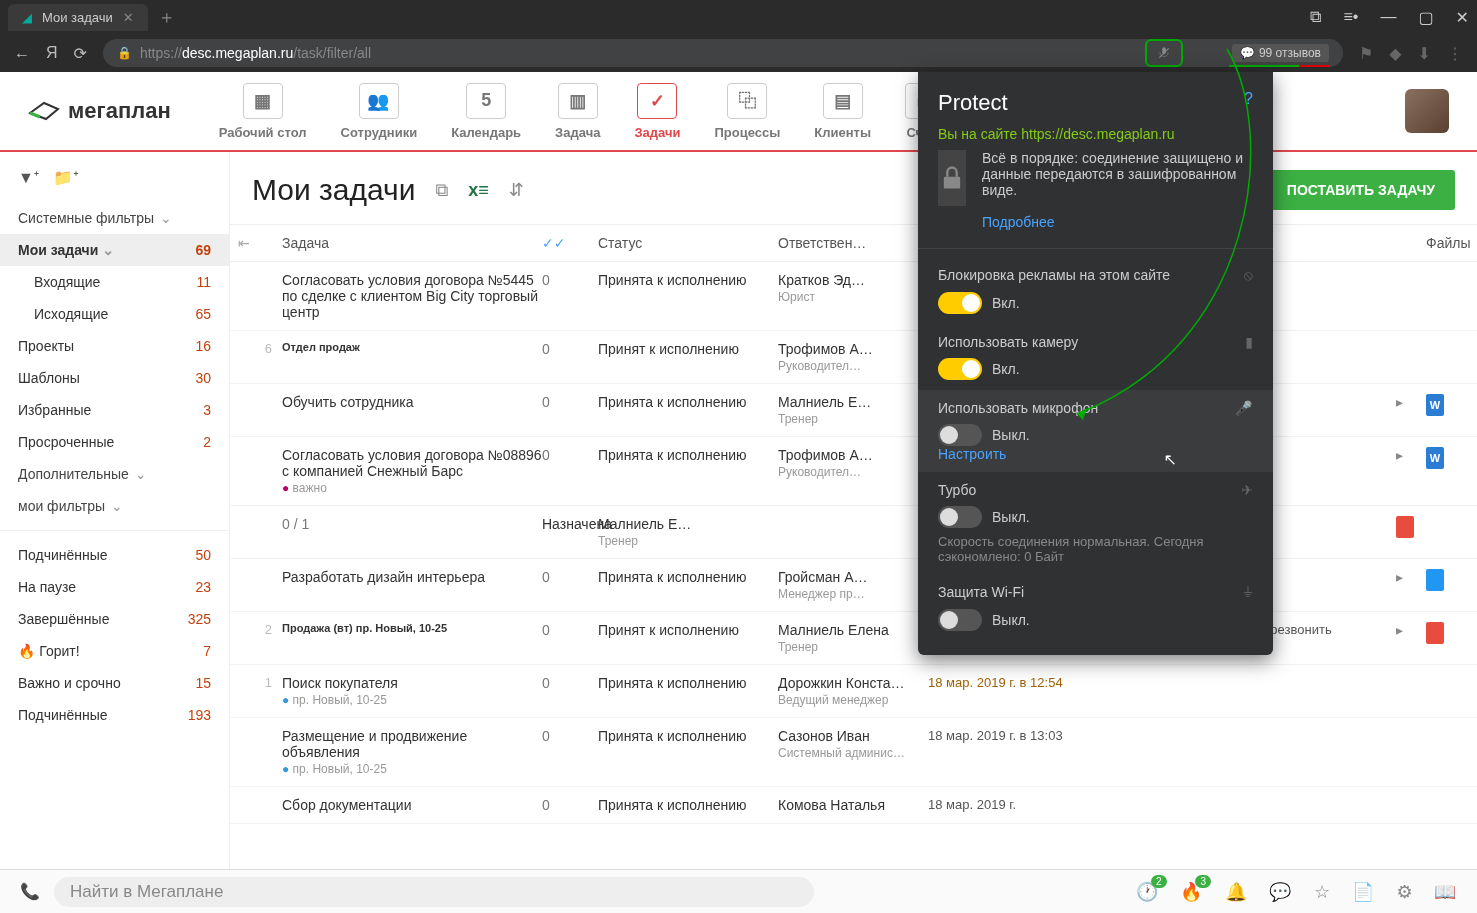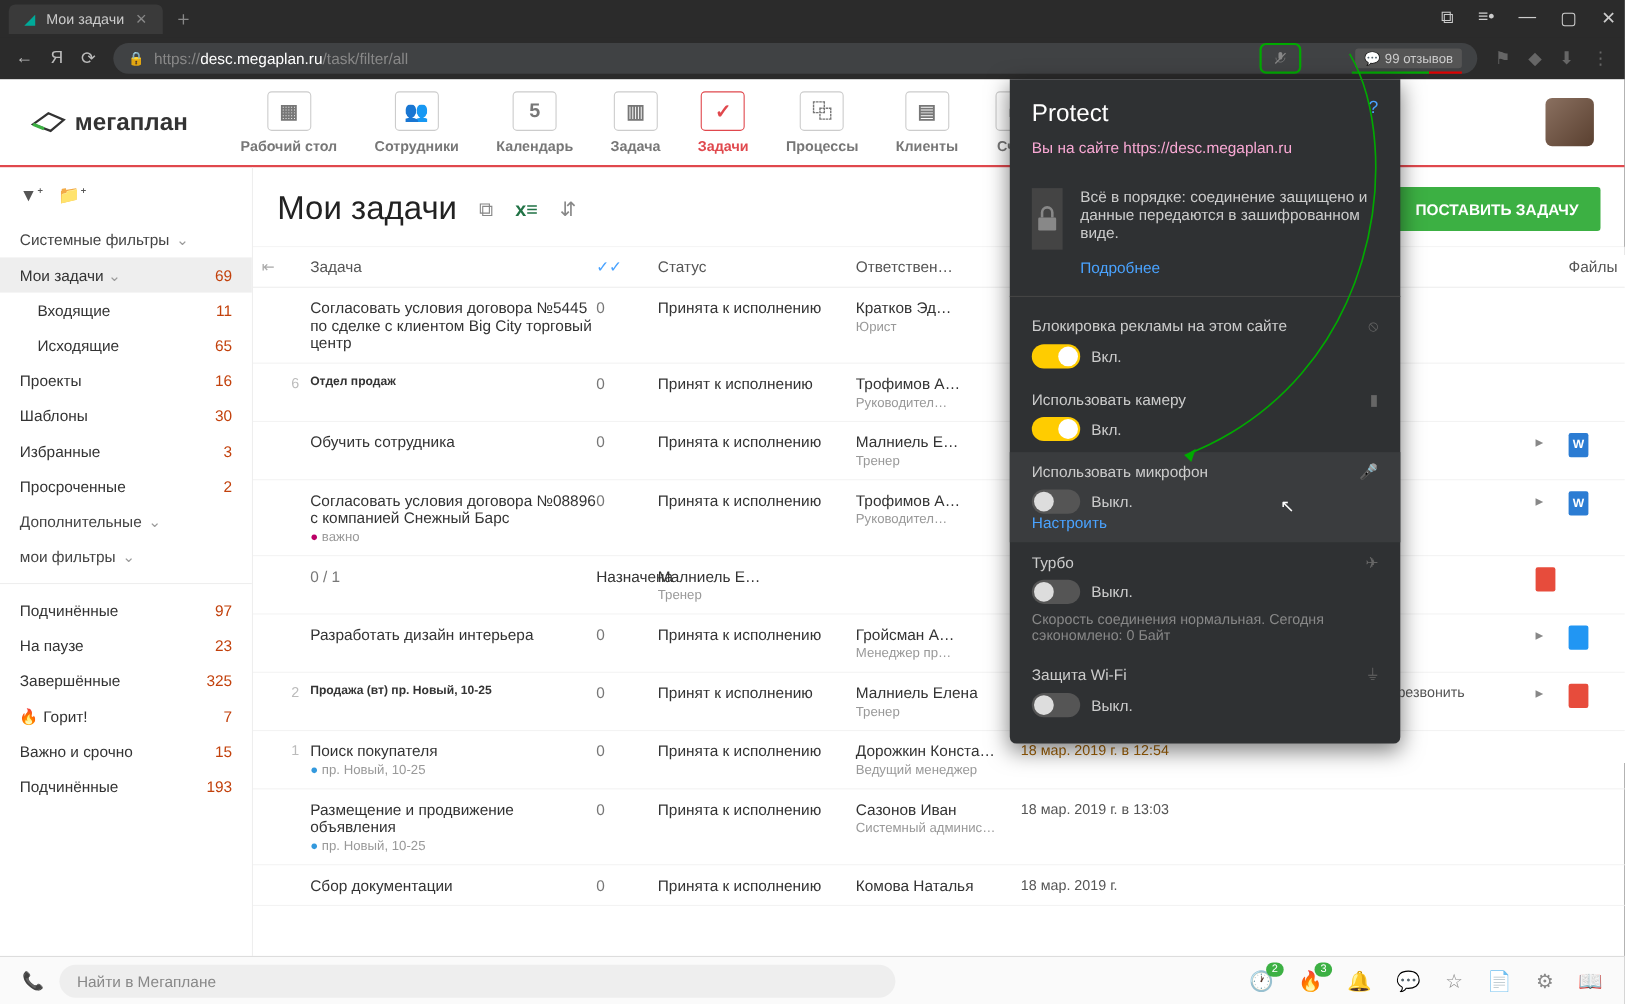--- a/index.html
+++ b/index.html
@@ -35,21 +35,21 @@
 .nav-item .nico { width:40px; height:36px; border:1px solid #ccc; border-radius:4px; display:flex; align-items:center; justify-content:center; font-size:18px; }
 .nav-item.active .nico { border-color:#e0484d; color:#e0484d; }
 .avatar { width:44px; height:44px; border-radius:6px; background:linear-gradient(135deg,#8a7060,#5a4030); margin-left:auto; }
 
 .body { display:flex; height:calc(100% - 80px - 44px); }
 .sidebar { width:230px; border-right:1px solid #eee; padding:14px 0; overflow:hidden; }
 .sb-tools { display:flex; gap:14px; padding:0 18px 14px; color:#555; }
 .sb-tools span { cursor:pointer; }
 .sb-group-hd { padding:8px 18px; font-size:14px; color:#444; display:flex; align-items:center; gap:6px; cursor:pointer; }
 .sb-item { padding:8px 18px; font-size:14px; color:#333; display:flex; justify-content:space-between; cursor:pointer; }
-.sb-item.active { background:#eee; }
+.sb-item.active { background:#eee;font-weight:bold; }
 .sb-item.indent { padding-left:34px; }
 .sb-item .cnt { color:#c2410c; }
 .sb-sep { height:1px; background:#eee; margin:8px 0; }
 
 .main { flex:1; display:flex; flex-direction:column; overflow:hidden; }
 .page-head { padding:18px 22px 14px; display:flex; align-items:center; gap:20px; }
 .page-title { font-size:30px; color:#222; font-weight:300; }
 .pg-ico { color:#888; cursor:pointer; font-size:18px; }
 .btn-primary { margin-left:auto; background:#3cb043; color:#fff; border:none; padding:12px 20px; font-size:14px; font-weight:bold; cursor:pointer; border-radius:3px; }
 
@@ -67,42 +67,42 @@
 .file-ico { width:18px; height:22px; border-radius:2px; display:inline-block; }
 .file-ico.w { background:#2b7cd3; color:#fff; font-size:11px; text-align:center; line-height:22px; font-weight:bold; }
 .file-ico.img { background:#e74c3c; }
 .file-ico.doc { background:#2196f3; }
 .chevron { color:#888; }
 
 
 .popover { position:absolute; top:72px; right:204px; width:355px; background:#2f3133; color:#ccc; border-radius:0 0 6px 6px; box-shadow:0 6px 20px rgba(0,0,0,.5); padding:18px 20px 14px; z-index:50; font-size:14px; }
 .popover h2 { font-size:22px; font-weight:300; color:#fff; margin-bottom:10px; display:flex; justify-content:space-between; }
 .popover .help { color:#4aa3ff; font-size:16px; cursor:pointer; }
-.popover .site { color:#f9a8d4; margin-bottom:29px; }
+.popover .site { color:#84cc16; margin-bottom:8px; }
 .popover .sec-row { display:flex; gap:16px; margin-bottom:18px; }
 .popover .lock-big { width:56px; height:56px; background:#444; display:flex; align-items:center; justify-content:center; }
 .popover hr { border:none; border-top:1px solid #444; margin:8px -20px; }
 .popover .opt { padding:10px 0; position:relative; }
 .popover .opt.highlight { background:#3a3c3e; margin:0 -20px; padding:10px 20px; }
 .popover .opt-title { margin-bottom:8px; display:flex; justify-content:space-between; }
 .popover .opt-title .oico { color:#666; }
 .toggle { display:flex; align-items:center; gap:10px; }
 .sw { width:44px; height:22px; border-radius:11px; position:relative; cursor:pointer; }
 .sw::after { content:""; width:18px; height:18px; border-radius:50%; background:#ddd; position:absolute; top:2px; }
 .sw.on { background:#ffcc00; } .sw.on::after { right:2px; background:#fff; }
 .sw.off { background:#555; } .sw.off::after { left:2px; }
 .link { color:#4aa3ff; cursor:pointer; }
 .popover .note { color:#888; font-size:13px; margin-top:6px; }
 .arrow-curve { position:absolute; top:44px; right:190px; width:240px; height:390px; z-index:60; pointer-events:none; }
 .cursor { position:absolute; top:450px; right:300px; z-index:70; font-size:16px; color:#fff; }
 
 
 .footer { position:absolute; bottom:0; left:0; right:0; height:44px; border-top:1px solid #ddd; background:#fafafa; display:flex; align-items:center; padding:0 20px; gap:14px; }
 .footer .phone { color:#3cb043; }
-.search { flex:1; max-width:760px; background:#eee; border-radius:18px; height:30px; padding:0 16px; color:#888; font-size:14px; display:flex; align-items:center; }
+.search { flex:1; max-width:760px; background:#eee; border-radius:18px; height:30px; padding:0 16px; color:#888; font-size:17px; display:flex; align-items:center; }
 .footer-icons { margin-left:auto; display:flex; gap:22px; font-size:18px; color:#888; align-items:center; }
 .badge-wrap { position:relative; }
 .badge { position:absolute; top:-6px; right:-8px; background:#3cb043; color:#fff; font-size:10px; border-radius:8px; padding:1px 5px; }
 </style>
 </head>
 <body>
 
 <div class="browser-bar">
   <div class="tab">
     <span class="fav">◢</span>
@@ -225,21 +225,21 @@
             <span>Просроченные</span>
             <span class="cnt">2</span>
           </div>
           <div class="sb-group-hd">Дополнительные <span style="color:#999">⌄</span></div>
           <div class="sb-group-hd">мои фильтры <span style="color:#999">⌄</span></div>
         </div>
       <div class="sb-sep"></div>
       <div id="sb-bottom">
           <div class="sb-item">
             <span>Подчинённые</span>
-            <span class="cnt">97</span>
+            <span class="cnt">50</span>
           </div>
           <div class="sb-item">
             <span>На паузе</span>
             <span class="cnt">23</span>
           </div>
           <div class="sb-item">
             <span>Завершённые</span>
             <span class="cnt">325</span>
           </div>
           <div class="sb-item">

